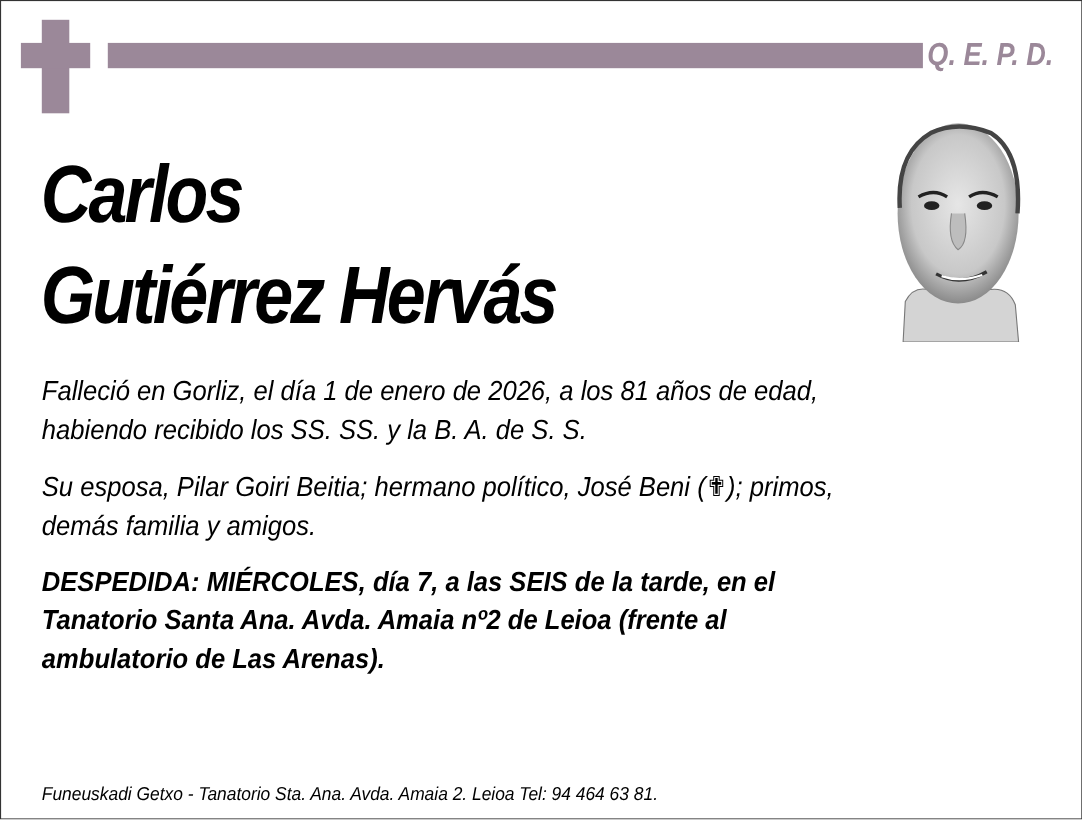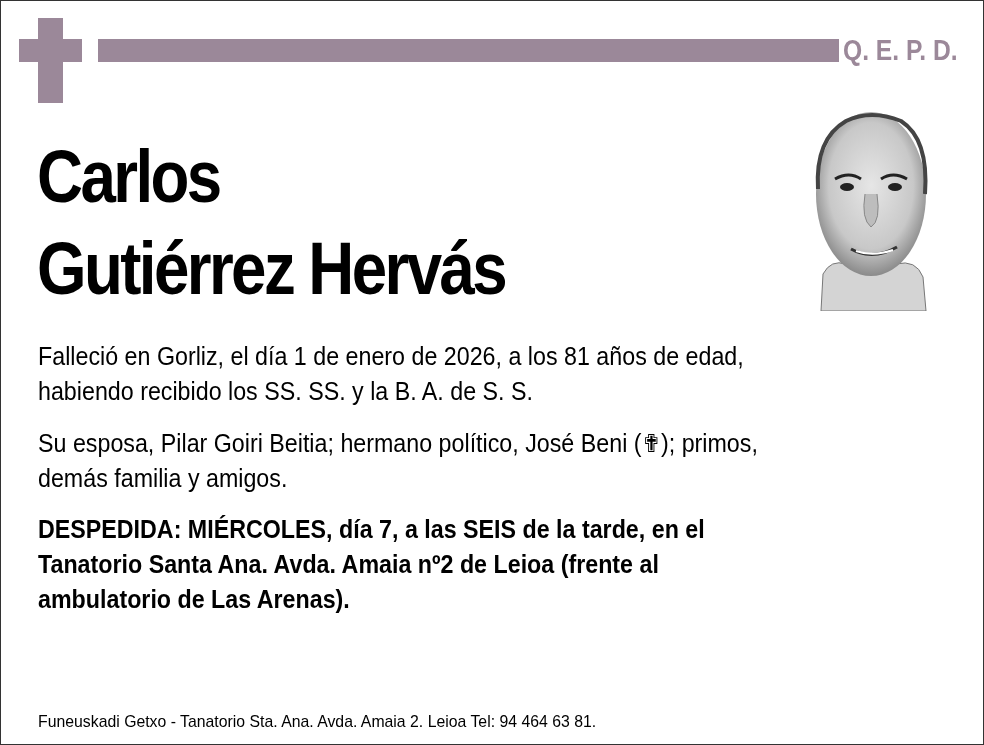--- a/index.html
+++ b/index.html
@@ -1,17 +1,17 @@
 <!DOCTYPE html>
 <html><head>
 <meta charset="utf-8">
 <style>
   html, body { margin: 0; padding: 0; background: #ffffff; }
   body { width: 984px; height: 745px; position: relative; overflow: hidden; font-family: "Liberation Sans", "DejaVu Sans", sans-serif; }
-  .frame { position: absolute; left: 0; top: 0; width: 982px; height: 743px; border: 1px solid #333; background: #fff; }
+  .frame { position: absolute; left: 0; top: 0; width: 982px; height: 743px; border: 1px solid #333; background: #fff; font-style: italic; }
   .cross-v { position: absolute; left: 37px; top: 17px; width: 25px; height: 85px; background: #9b8899; }
   .cross-h { position: absolute; left: 18px; top: 38px; width: 63px; height: 23px; background: #9b8899; }
   .rule { position: absolute; left: 97px; top: 38px; width: 741px; height: 23px; background: #9b8899; }
   .qepd { position: absolute; left: 842px; top: 33px; font-size: 29px; font-weight: bold; color: #9b8899; letter-spacing: 0px; font-family: "Liberation Sans Narrow", "Liberation Sans", sans-serif; transform: scaleX(0.85); transform-origin: left top; white-space: nowrap; }
   .name { position: absolute; left: 36px; top: 130px; font-size: 74px; font-weight: bold; color: #000; line-height: 92px; letter-spacing: -3px; transform: scaleX(0.86); transform-origin: left top; white-space: nowrap; }
   .photo { position: absolute; left: 800px; top: 98px; width: 140px; height: 212px; }
   .body-text { position: absolute; left: 37px; font-size: 25px; color: #000; line-height: 35px; transform: scaleX(0.93); transform-origin: left top; white-space: nowrap; }
   .p1 { top: 338px; }
   .p2 { top: 425px; }
   .p3 { top: 511px; font-weight: bold; }

